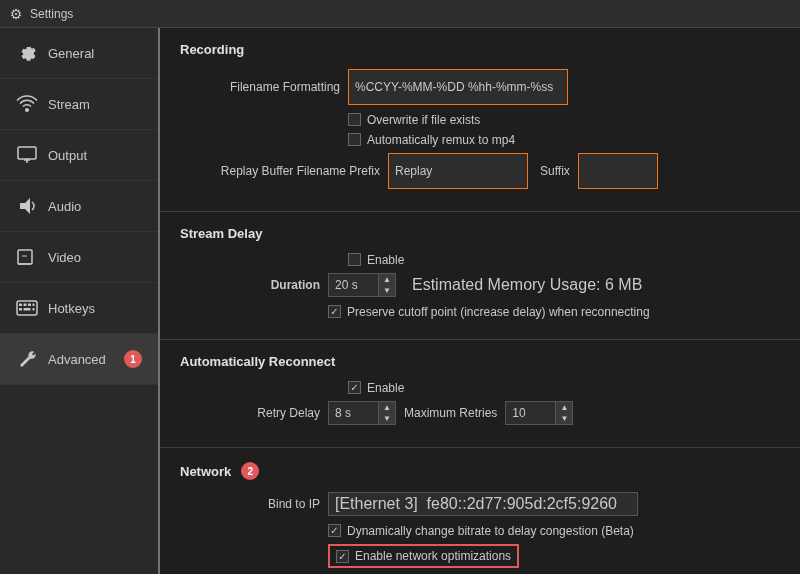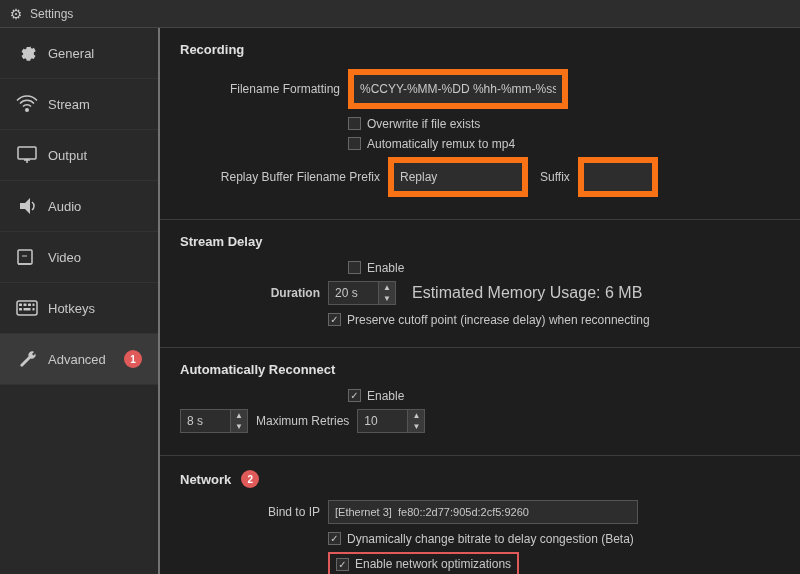--- a/index.html
+++ b/index.html
@@ -147,21 +147,21 @@
     }
     .form-label-recording { width: 160px; }
     .form-label-replay { width: 200px; }
     .form-label-duration { width: 140px; font-weight: bold; }
     .form-label-retry { width: 140px; }
     .form-label-bind { width: 140px; }
 
     
     .text-input {
       background: #2d2d2d;
-      border: 6px solid #f97316;
+      border: 1px solid #f97316;
       color: #c8c8c8;
       padding: 14px 6px;
       font-size: 12px;
       height: 36px;
     }
     .text-input-wide { width: 220px; }
     .text-input-medium { width: 140px; }
     .text-input-suffix { width: 80px; }
 
     
@@ -265,21 +265,21 @@
     }
     .highlight-box .cb { }
     .highlight-box .cb-label { }
 
     
     .ip-input {
       background: #2d2d2d;
       border: 1px solid #555;
       color: #c8c8c8;
       padding: 3px 6px;
-      font-size: 11px;
+      font-size: 16px;
       height: 24px;
       width: 310px;
     }
   </style>
 </head>
 <body>
 
 <div class="title-bar">
   <span class="title-bar-icon">⚙</span>
   <span class="title-bar-text">Settings</span>
@@ -432,20 +432,21 @@
       <div class="section-title">
         <span>Automatically Reconnect</span>
       </div>
 
       <div class="checkbox-row indented">
         <div class="cb checked"></div>
         <span class="cb-label">Enable</span>
       </div>
 
       <div class="form-row">
+        <span class="form-label form-label-retry">Retry Delay</span>
         <div class="spinbox">
           <input type="text" value="8 s" style="">
           <div class="spinbox-arrows">
             <button class="spinbox-arrow">▲</button>
             <button class="spinbox-arrow">▼</button>
           </div>
         </div>
         <span class="max-retries-label">Maximum Retries</span>
         <div class="spinbox">
           <input type="text" value="10" style="">

